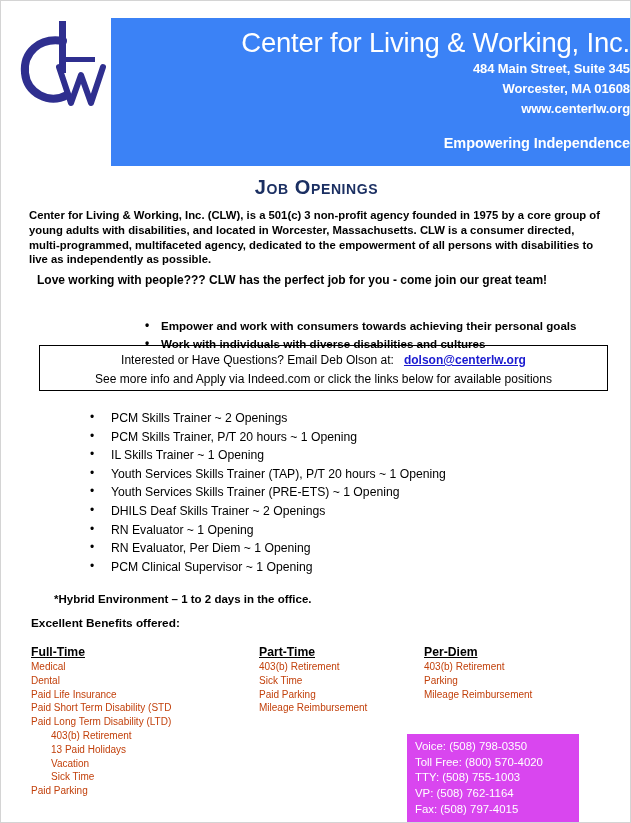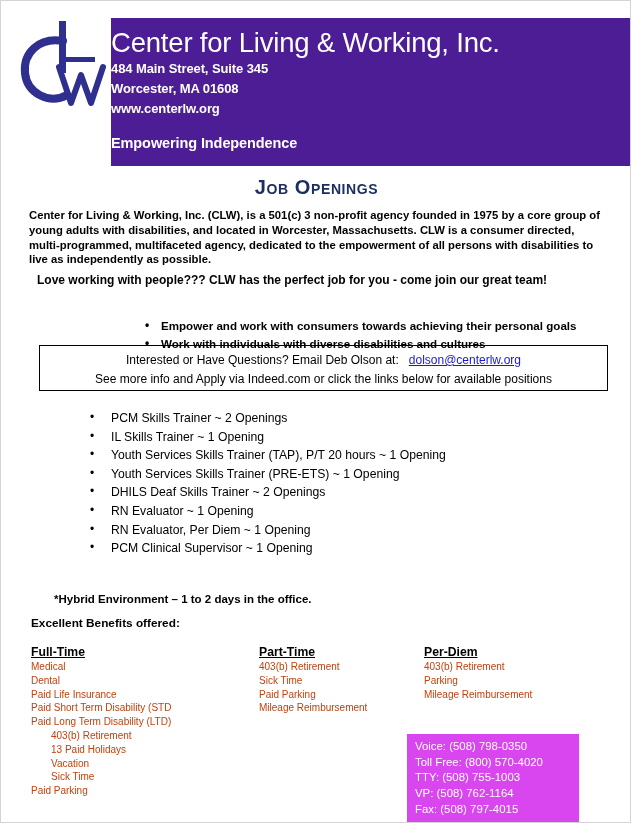--- a/index.html
+++ b/index.html
@@ -35,23 +35,23 @@
     height: 96px;
   }
   #logo svg { display: block; }
 
   #header-bar {
     position: absolute;
     left: 110px;
     top: 17px;
     width: 519px;
     height: 148px;
-    background: #4c1d95;
+    background: #3b82f6;
     color: #ffffff;
-    text-align: left;
+    text-align: right;
     box-sizing: border-box;
     padding-top: 9px;
   }
   #org-name {
     font-size: 27.5px;
     font-weight: 400;
     letter-spacing: -0.2px;
     line-height: 1.15;
     white-space: nowrap;
   }
@@ -142,20 +142,21 @@
     padding-top: 5px;
   }
   .contact-line {
     font-size: 12px;
     color: #000000;
     line-height: 1.55;
   }
   #contact-email {
     color: #1919d0;
     text-decoration: underline;
+    font-weight: bold;
   }
 
   
   #job-list {
     position: absolute;
     left: 85px;
     top: 408px;
     width: 520px;
     margin: 0;
     padding: 0;
@@ -285,20 +286,21 @@
     <div class="contact-line">
       <span>Interested or Have Questions? Email Deb Olson at:</span>
       <span>&nbsp;</span>
       <a id="contact-email" href="#">dolson@centerlw.org</a>
     </div>
     <div class="contact-line">See more info and Apply via Indeed.com or click the links below for available positions</div>
   </div>
 
   <ul id="job-list">
     <li>PCM Skills Trainer ~ 2 Openings</li>
+    <li>PCM Skills Trainer, P/T 20 hours ~ 1 Opening</li>
     <li>IL Skills Trainer ~ 1 Opening</li>
     <li>Youth Services Skills Trainer (TAP), P/T 20 hours ~ 1 Opening</li>
     <li>Youth Services Skills Trainer (PRE-ETS) ~ 1 Opening</li>
     <li>DHILS Deaf Skills Trainer ~ 2 Openings</li>
     <li>RN Evaluator ~ 1 Opening</li>
     <li>RN Evaluator, Per Diem ~ 1 Opening</li>
     <li>PCM Clinical Supervisor ~ 1 Opening</li>
   </ul>
 
   <div id="hybrid-note">*Hybrid Environment – 1 to 2 days in the office.</div>

